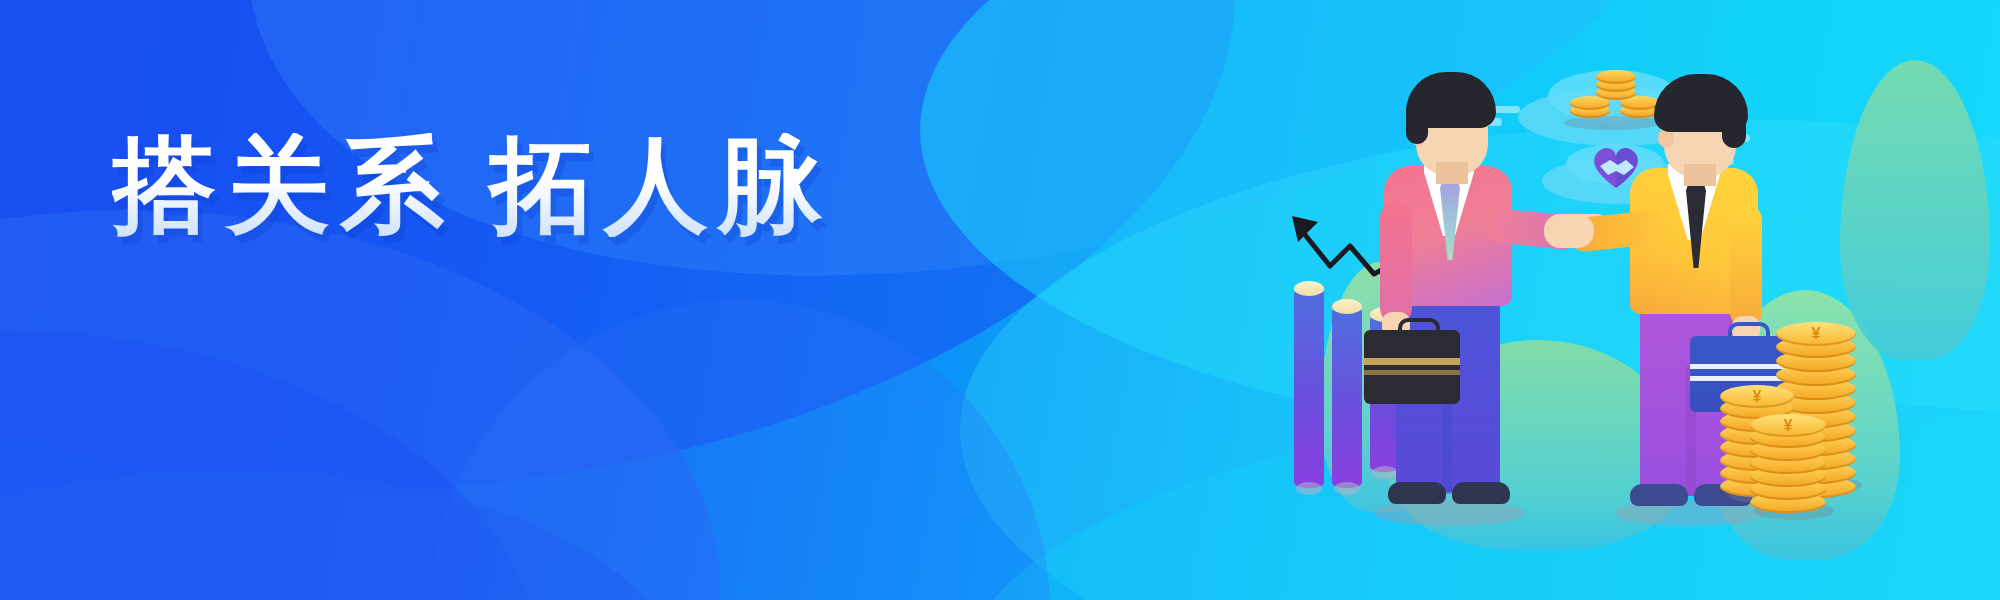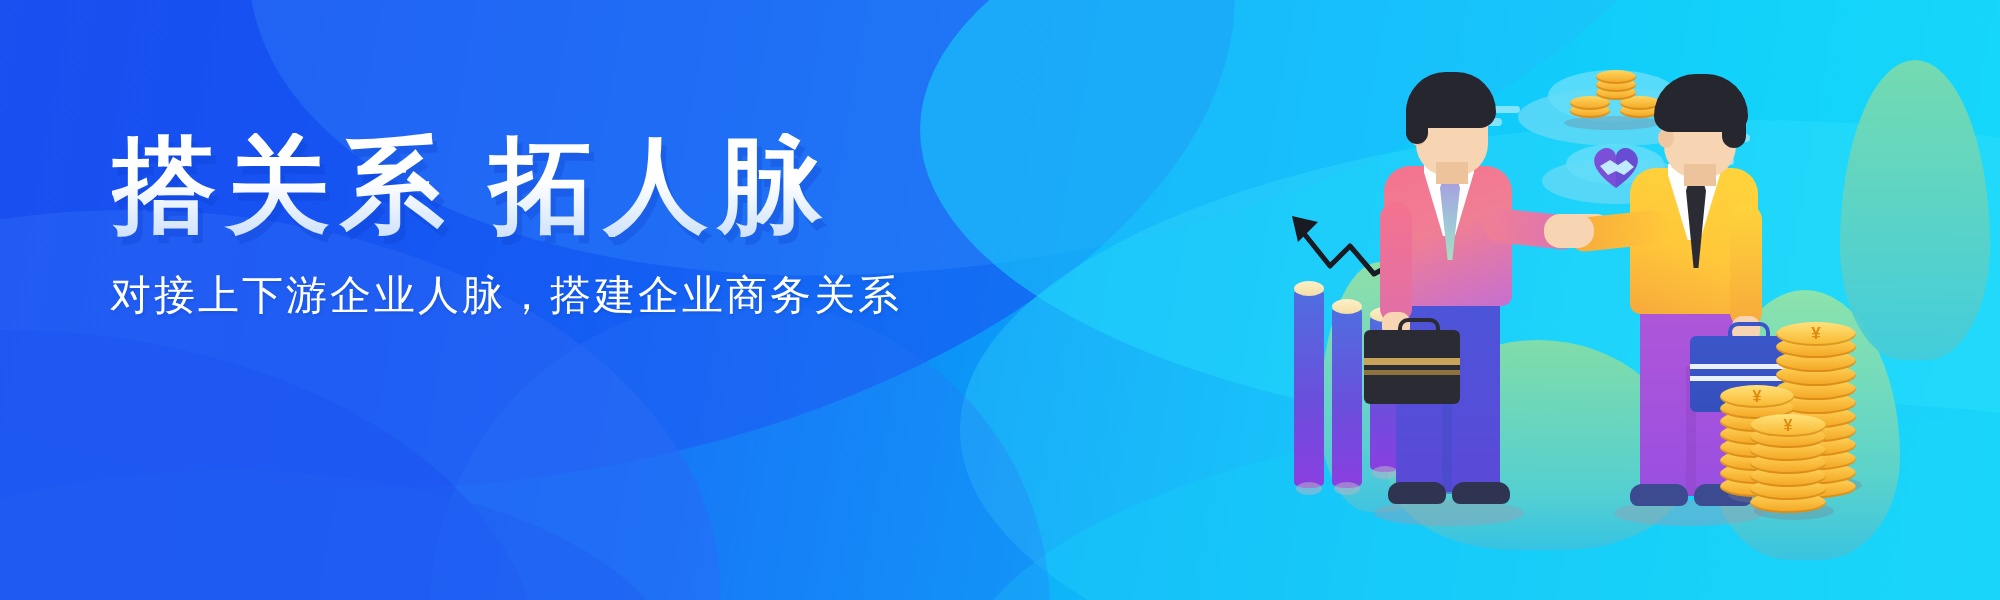--- a/index.html
+++ b/index.html
@@ -143,21 +143,20 @@
   <div class="wave w-right-band2"></div>
   <div class="wave w-right-band3"></div>
   <div class="wave w-left-blob"></div>
   <div class="wave w-left-blob2"></div>
   <div class="wave w-mid-round"></div>
   <div class="wave w-bottom-left"></div>
 
   <div class="copy">
     <div class="headline"><span>搭关系</span><span class="gap"></span><span>拓人脉</span></div>
 
-    <div class="subtitle">对接上下游企业人脉，搭建企业商务关系</div>
   </div>
 
   <div class="art">
 
     <div class="hill abs" style="left:40px;top:222px;width:120px;height:250px;
                 background:linear-gradient(180deg,#8fe0a8 0%,#5fd0cf 70%,#3fc4e0 100%);"></div>
     <div class="hill abs" style="left:108px;top:300px;width:300px;height:210px;
                 background:linear-gradient(180deg,#86dda5 0%,#56cfd0 75%,#37c2e2 100%);opacity:.95;"></div>
     <div class="hill abs" style="left:430px;top:250px;width:190px;height:270px;
                 background:linear-gradient(180deg,#8ce3ac 0%,#5ad2cc 70%,#3ac4e0 100%);"></div>

